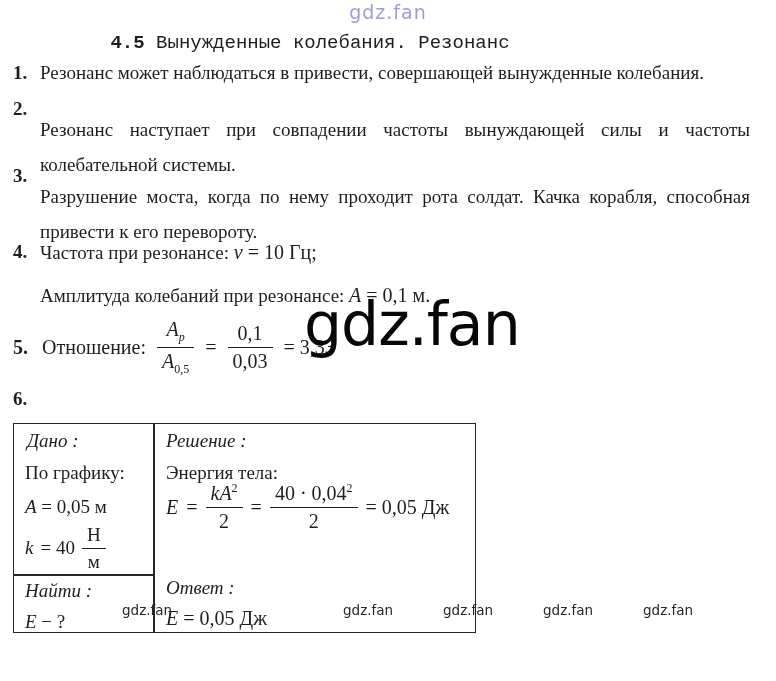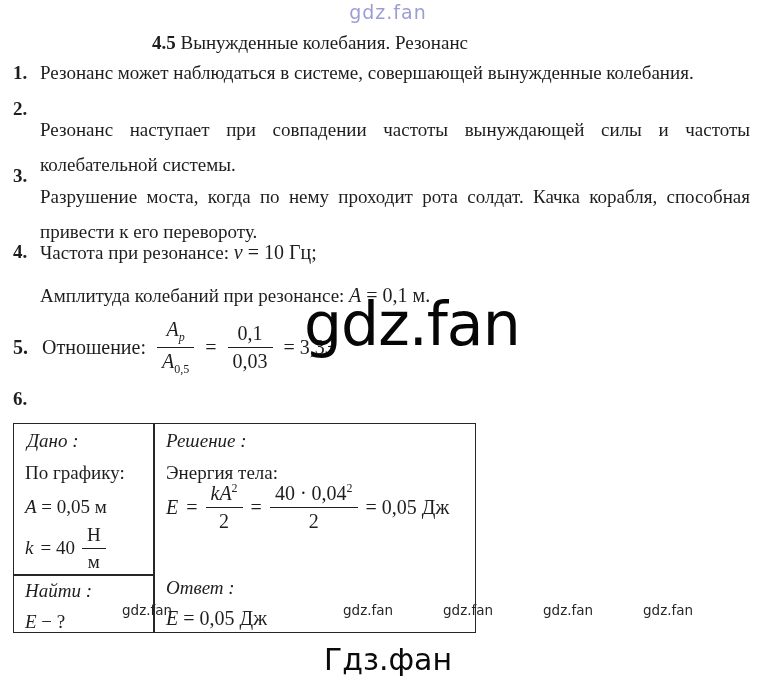--- a/index.html
+++ b/index.html
@@ -6,21 +6,21 @@
   #page{
     position:relative;width:776px;height:681px;background:#ffffff;
     font-family:"Liberation Serif", serif;color:#1e1e1e;font-size:19px;
     overflow:hidden;
   }
   .abs{position:absolute;}
   
   .wm-top{top:1px;left:0;width:776px;text-align:center;
     font-family:"DejaVu Sans", sans-serif;font-size:19px;color:#9d9dd6;letter-spacing:1px;}
   
-  .title{top:31px;left:0;width:620px;text-align:center;line-height:24px;}
+  .title{top:31px;left:0;width:620px;text-align:center;line-height:24px;font-family:Liberation Mono, monospace;}
   .title b{font-weight:bold;}
   
   .item{left:13px;width:749px;line-height:26px;}
   .inum{position:absolute;left:0;top:0;font-weight:bold;}
   .itext{margin-left:27px;width:710px;}
   .just .itext{text-align:justify;line-height:35px;margin-top:16px;}
   .mvar{font-style:italic;font-family:"Liberation Serif", serif;}
   .fm{font-size:20px;}
   
   .frac{display:inline-block;vertical-align:middle;text-align:center;line-height:1.12;}
@@ -52,21 +52,21 @@
 <body>
 
 <div id="page">
 
   <div class="abs wm-top">gdz.fan</div>
 
   <div class="abs title"><b>4.5</b><span> Вынужденные колебания. Резонанс</span></div>
 
   <div class="abs item" style="top:60px">
     <span class="inum">1.</span>
-    <div class="itext">Резонанс может наблюдаться в системе, совершающей вынужденные колебания.</div>
+    <div class="itext">Резонанс может наблюдаться в привести, совершающей вынужденные колебания.</div>
   </div>
 
   <div class="abs item just" style="top:96px">
     <span class="inum">2.</span>
     <div class="itext">Резонанс наступает при совпадении частоты вынуждающей силы и частоты колебательной системы.</div>
   </div>
 
   <div class="abs item just" style="top:163px">
     <span class="inum">3.</span>
     <div class="itext">Разрушение моста, когда по нему проходит рота солдат. Качка корабля, способная привести к его перевороту.</div>
@@ -139,15 +139,14 @@
     <div class="tcell thead" style="left:152px;top:152px">Ответ :</div>
     <div class="tcell fm" style="left:152px;top:182px"><span class="mvar">E</span><span> = 0,05 Дж</span></div>
   </div>
 
   <span class="abs wm-sm" style="left:122px">gdz.fan</span>
   <span class="abs wm-sm" style="left:343px">gdz.fan</span>
   <span class="abs wm-sm" style="left:443px">gdz.fan</span>
   <span class="abs wm-sm" style="left:543px">gdz.fan</span>
   <span class="abs wm-sm" style="left:643px">gdz.fan</span>
 
-  <div class="abs caption">Гдз.фан</div>
 
 </div>
 
 </body></html>

